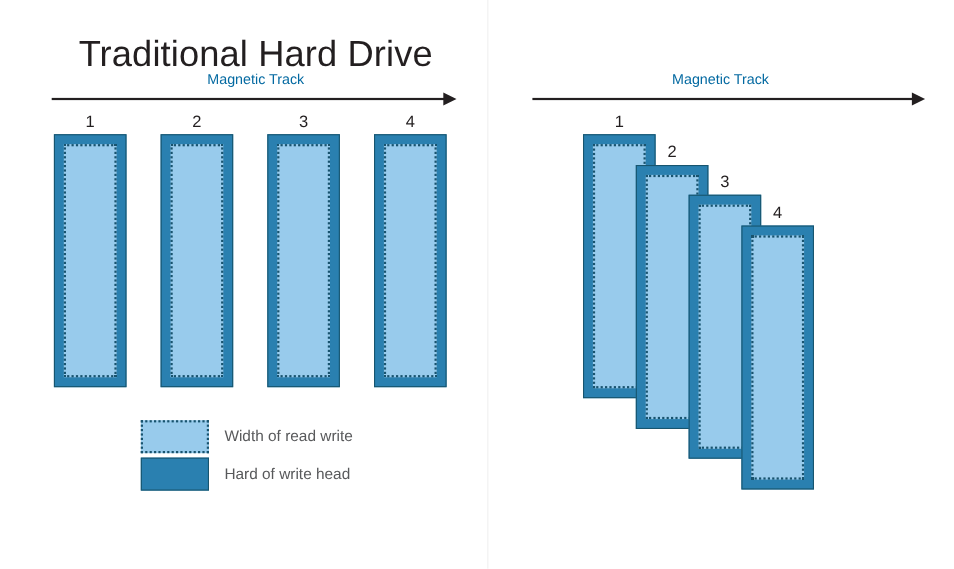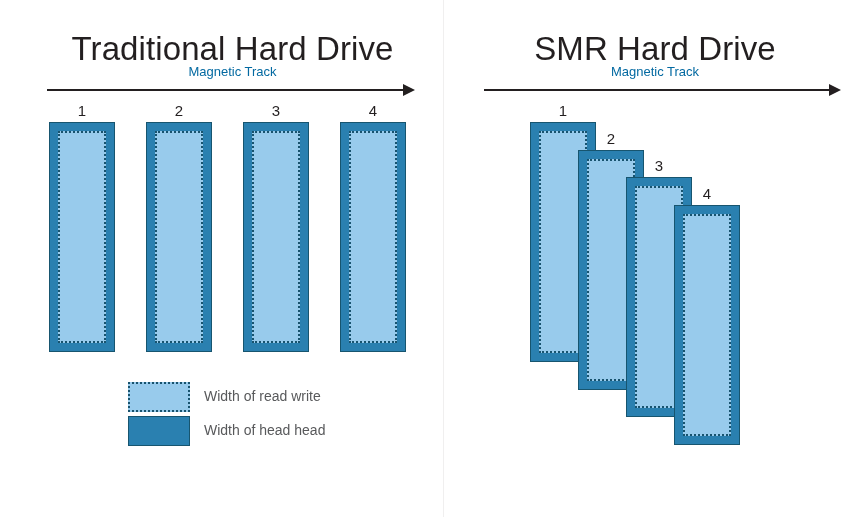--- a/index.html
+++ b/index.html
@@ -172,29 +172,28 @@
       <div class="track-number" style="left: 329px; width: 66px; top: 102px; z-index: 13;">4</div>
     </div>
 
   <div class="legend" id="legend-left">
       <div class="legend-row">
         <div class="legend-swatch read"></div>
         <div class="legend-text">Width of read write</div>
       </div>
       <div class="legend-row">
         <div class="legend-swatch write"></div>
-        <div class="legend-text">Width of head head</div>
+        <div class="legend-text">Hard of write head</div>
       </div>
     </div>
 
 </section>
 
 <section class="panel" id="panel-right">
 
-  <h1 class="panel-title">SMR Hard Drive</h1>
 
   <div class="axis-label">Magnetic Track</div>
 
   <div class="axis-arrow" id="axis-arrow-right">
     <div class="shaft"></div>
     <div class="head"></div>
   </div>
 
   <div id="tracks-right">
       <div class="track" style="left: 87px; top: 122px; width: 66px; height: 240px; z-index: 10;">

